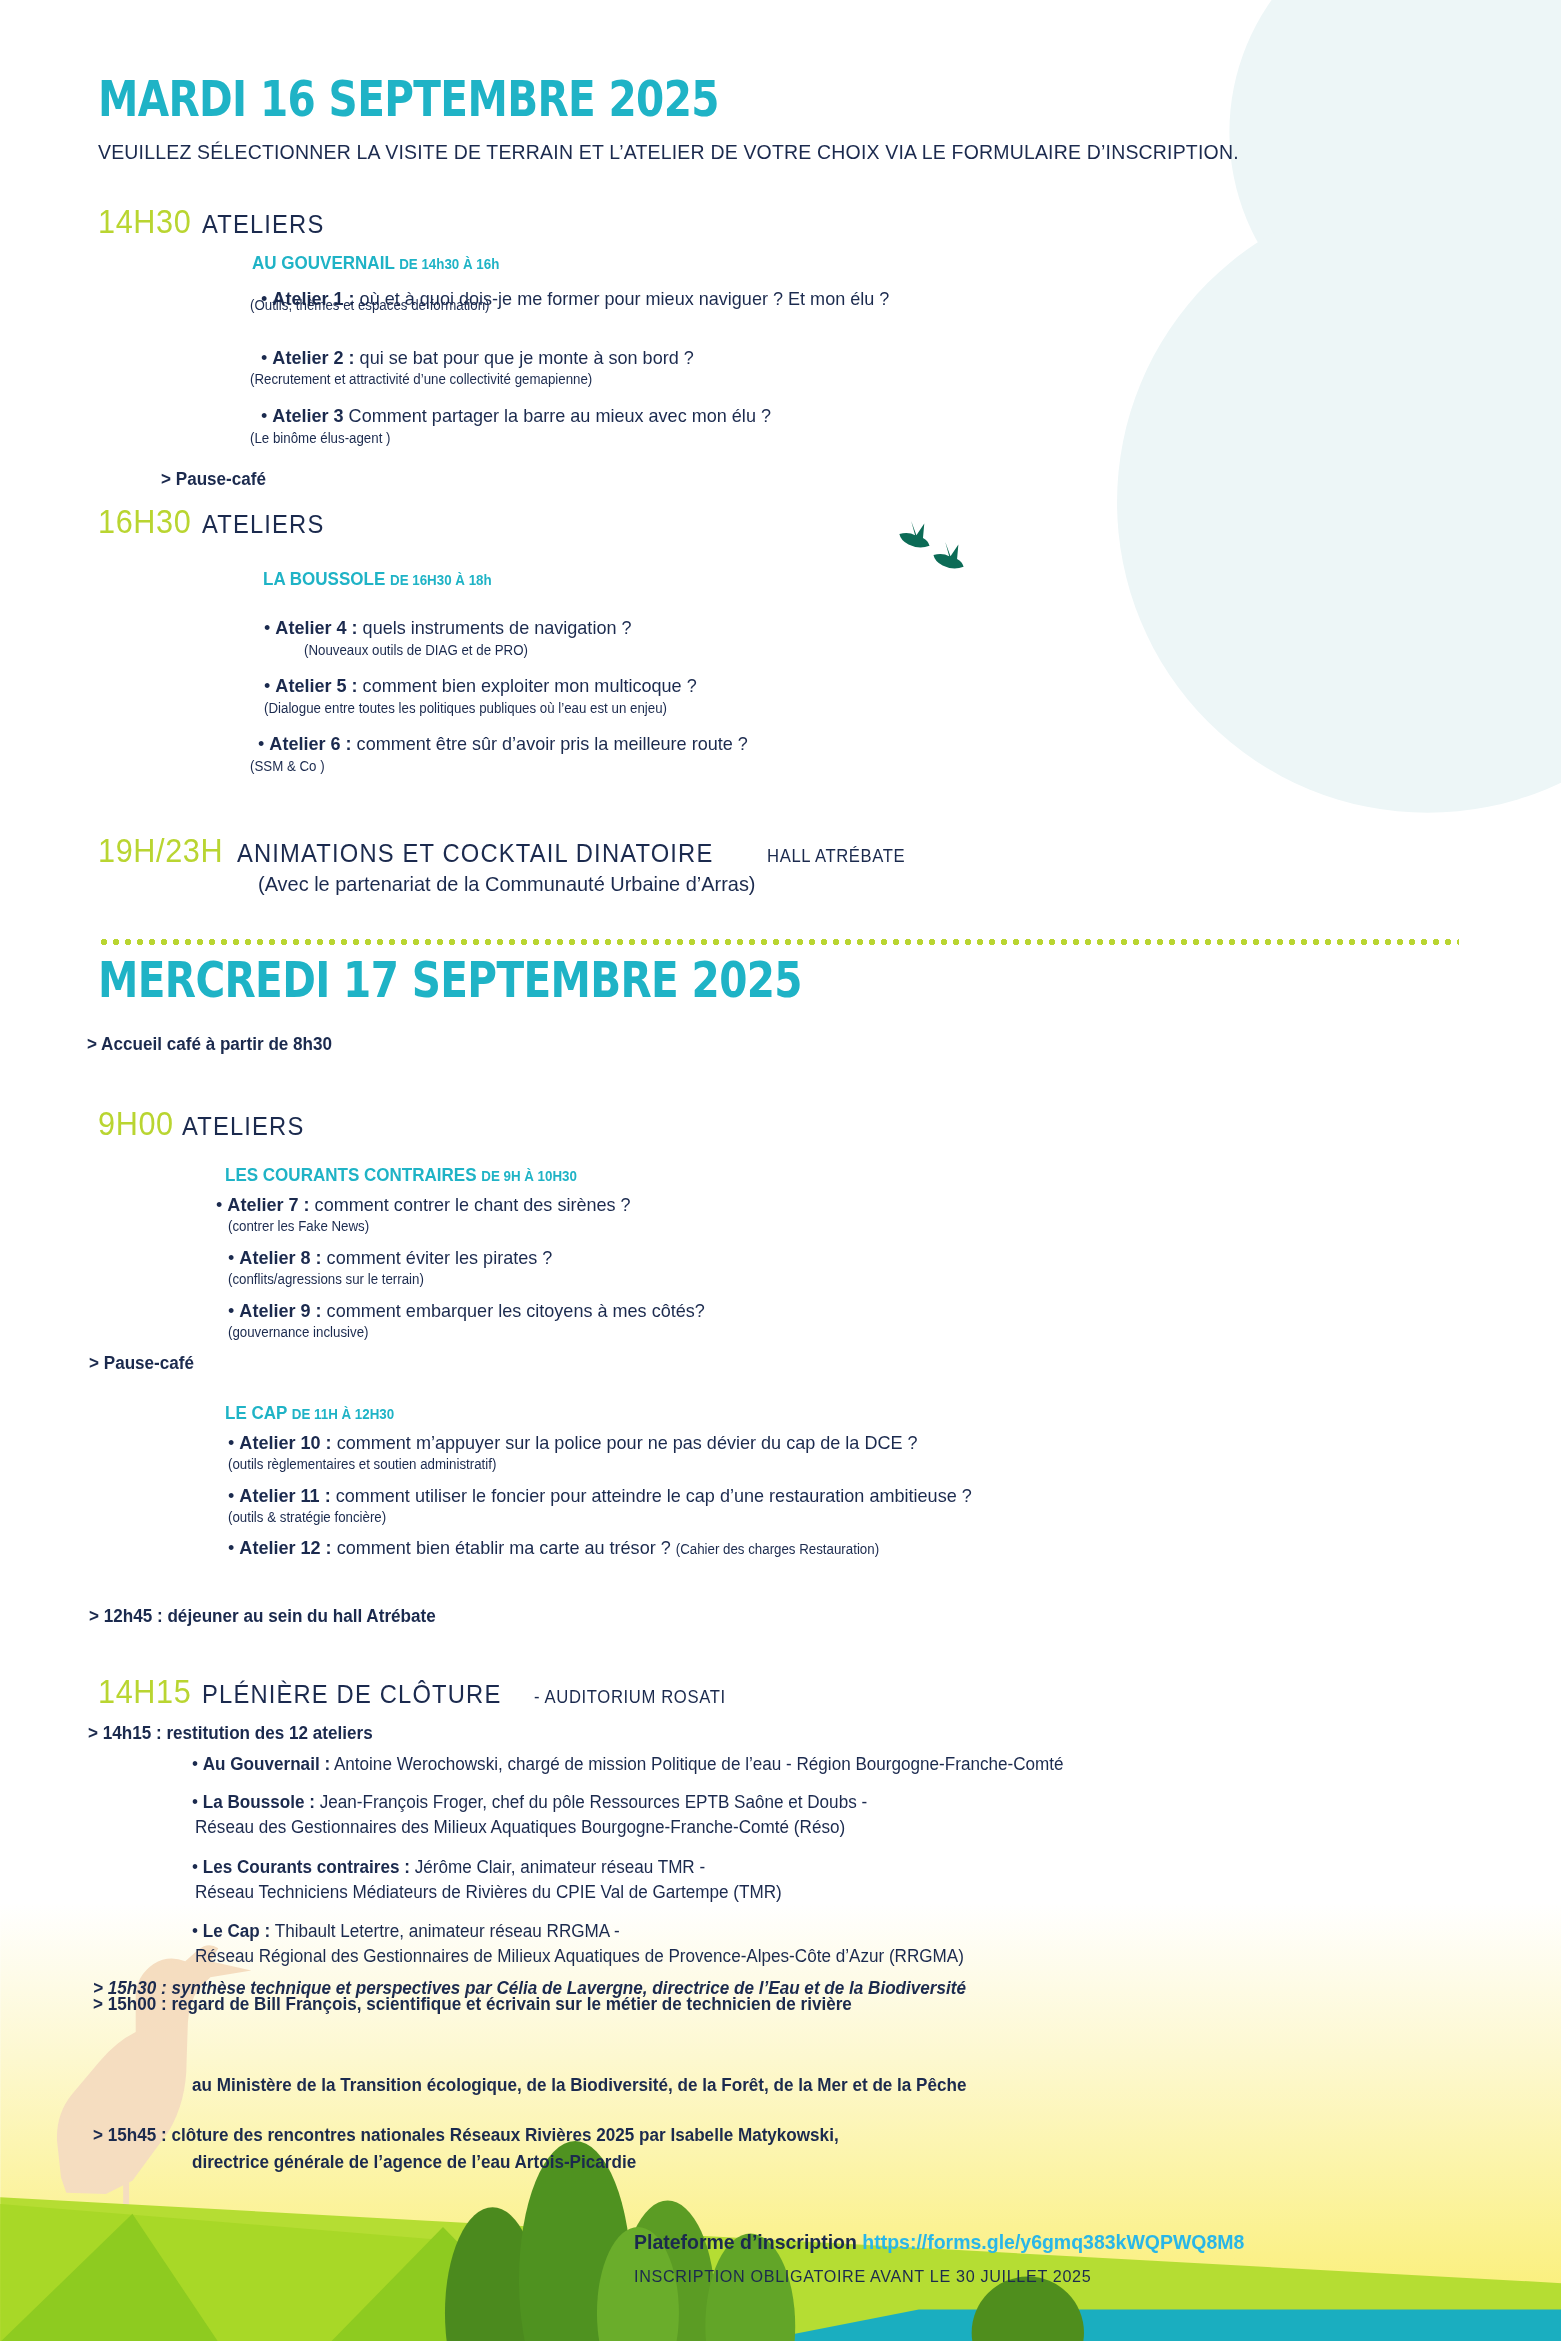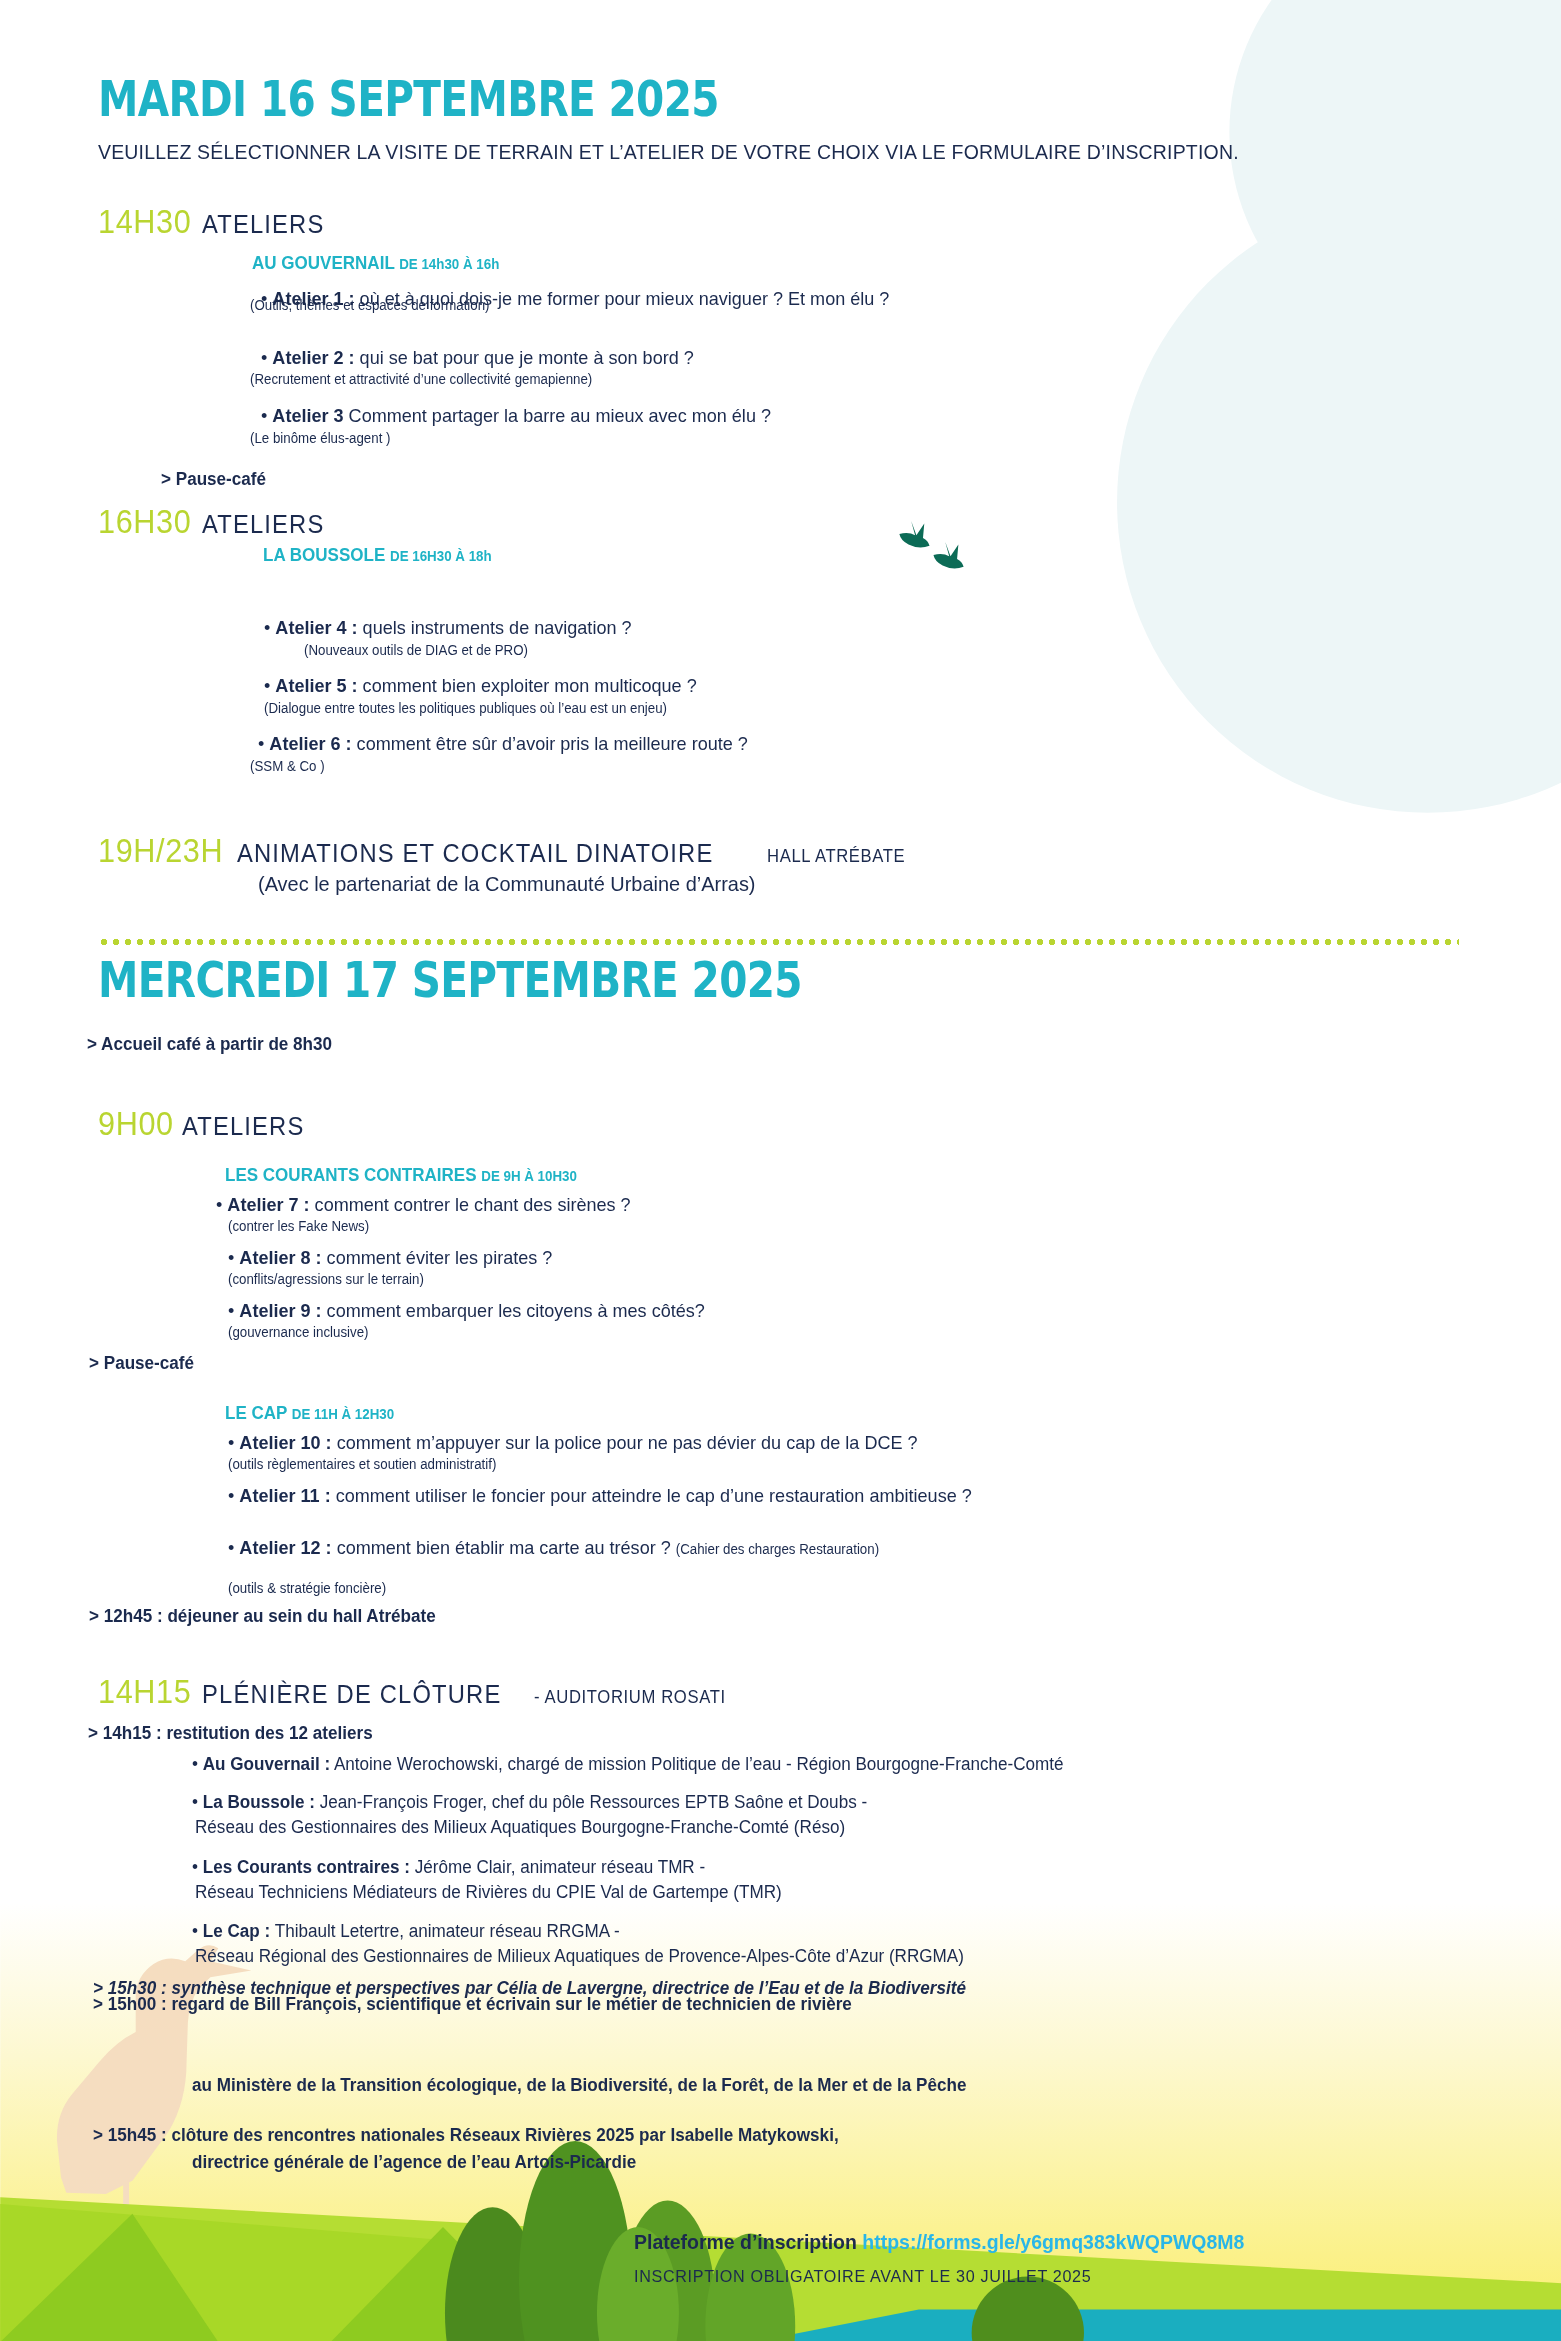--- a/index.html
+++ b/index.html
@@ -267,21 +267,21 @@
   <div class="abs slot-row" style="left:98px; top:502px;text-align:right;">
     <span class="slot-time">16H30</span>
     <span class="slot-label">ATELIERS</span>
   </div>
 
   <svg class="abs" style="left:895px; top:517px;" width="73" height="59" viewBox="0 0 110 90">
     <path d="M 6 26 Q 20 22 30 28 L 24 6 L 32 28 L 44 10 L 42 32 Q 50 36 52 44 Q 36 50 20 42 Q 8 36 6 26 Z" fill="#0c6b56"></path>
     <path d="M 58 58 Q 72 54 82 60 L 76 38 L 84 60 L 96 42 L 94 64 Q 102 68 104 76 Q 88 82 72 74 Q 60 68 58 58 Z" fill="#0c6b56"></path>
   </svg>
 
-  <div class="abs" style="left:263px; top:544px;">
+  <div class="abs" style="left:263px; top:568px;">
     <div class="grp-head">
       <span>LA BOUSSOLE</span>
       <span class="when">DE 16H30 À 18h</span>
     </div>
   </div>
 
   <div class="abs" style="left:264px; top:616px;">
     <div class="atelier">
       <span>•</span>
       <b>Atelier 4 :</b>
@@ -400,21 +400,21 @@
     <div class="note">(outils règlementaires et soutien administratif)</div>
   </div>
 
   <div class="abs" style="left:228px; top:1484px;">
     <div class="atelier">
       <span>•</span>
       <b>Atelier 11 :</b>
       <span>comment utiliser le foncier pour atteindre le cap d’une restauration ambitieuse ?</span>
     </div>
   </div>
-  <div class="abs" style="left:228px; top:1580px;">
+  <div class="abs" style="left:228px; top:1509px;">
     <div class="note">(outils &amp; stratégie foncière)</div>
   </div>
 
   <div class="abs" style="left:228px; top:1536px;">
     <div class="atelier">
       <span>•</span>
       <b>Atelier 12 :</b>
       <span>comment bien établir ma carte au trésor ?</span>
       <span class="note" style="display:inline; transform:none;">(Cahier des charges Restauration)</span>
     </div>

